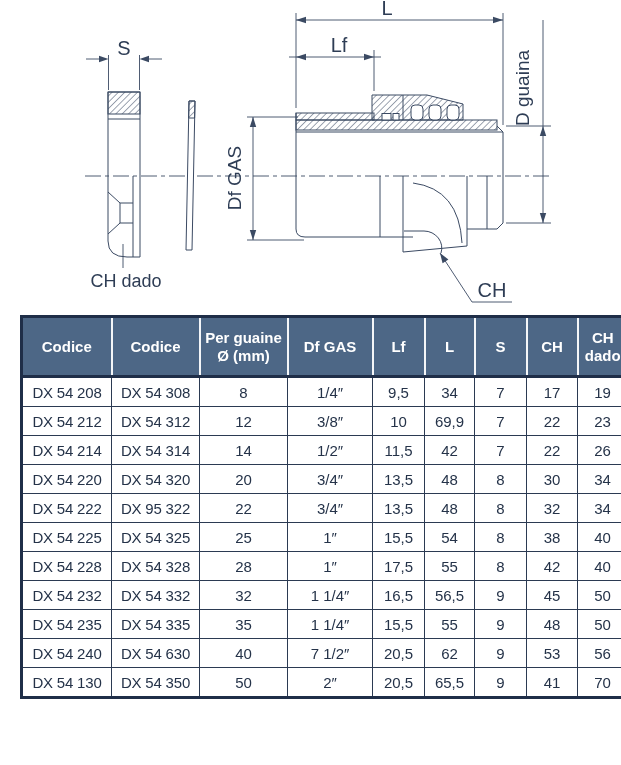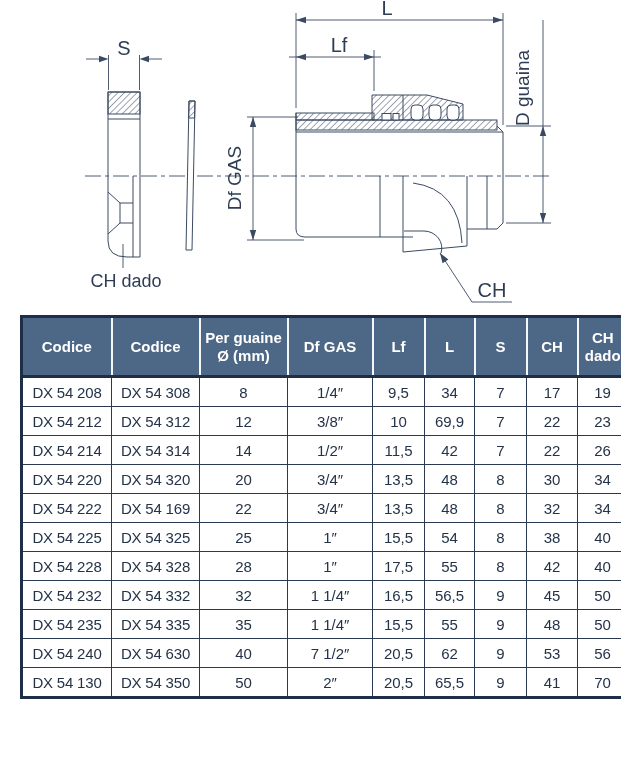--- a/index.html
+++ b/index.html
@@ -197,21 +197,21 @@
           <td class="num">20</td>
           <td class="num">3/4″</td>
           <td class="num">13,5</td>
           <td class="num">48</td>
           <td class="num">8</td>
           <td class="num">30</td>
           <td class="num">34</td>
         </tr>
         <tr>
           <td class="code">DX 54 222</td>
-          <td class="code">DX 54 169</td>
+          <td class="code">DX 95 322</td>
           <td class="num">22</td>
           <td class="num">3/4″</td>
           <td class="num">13,5</td>
           <td class="num">48</td>
           <td class="num">8</td>
           <td class="num">32</td>
           <td class="num">34</td>
         </tr>
         <tr>
           <td class="code">DX 54 225</td>

